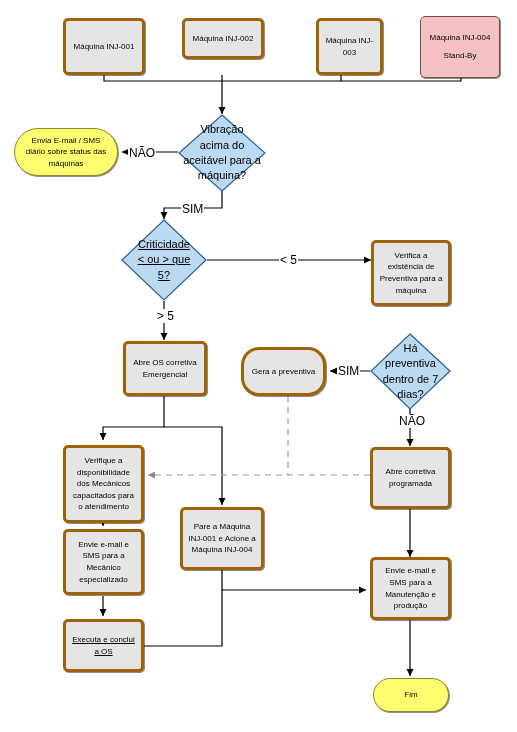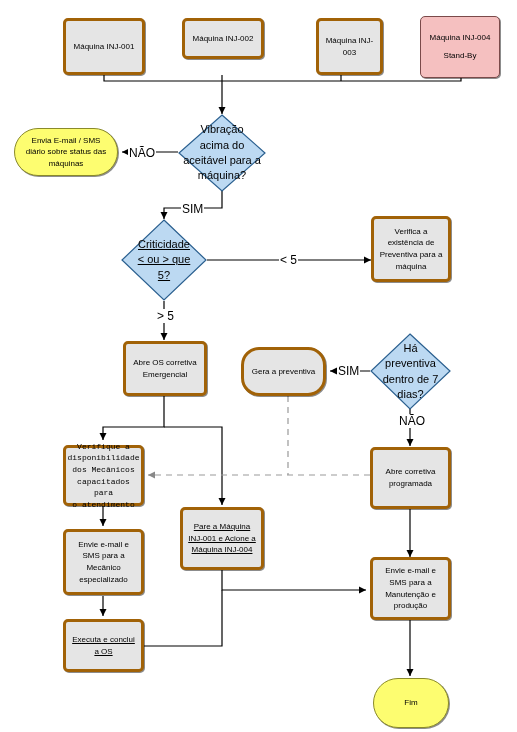--- a/index.html
+++ b/index.html
@@ -182,21 +182,21 @@
 
   <div class="node dec" style="left:121px; top:219px; width:86px; height:82px;text-decoration:underline;">
     <svg class="dec-shape" viewBox="0 0 86 82" preserveAspectRatio="none">
       <polygon points="43,1 85,41 43,81 1,41" fill="#bcd9f2" stroke="#2a5f8f" stroke-width="1.2"></polygon>
     </svg>
     <span class="dec-text">Criticidade
 &lt; ou &gt; que
 5?</span>
   </div>
 
-  <div class="node proc" style="left:371px; top:216px; width:80px; height:66px;">
+  <div class="node proc" style="left:371px; top:240px; width:80px; height:66px;">
     <span>Verifica a
 existência de
 Preventiva para a
 máquina</span>
   </div>
 
   <div class="node dec" style="left:370px; top:333px; width:81px; height:77px;">
     <svg class="dec-shape" viewBox="0 0 81 77" preserveAspectRatio="none">
       <polygon points="40,1 80,38 40,76 1,38" fill="#bcd9f2" stroke="#2a5f8f" stroke-width="1.2"></polygon>
     </svg>
@@ -208,29 +208,29 @@
 
   <div class="node proc" style="left:123px; top:341px; width:84px; height:55px;">
     <span>Abre OS corretiva
 Emergencial</span>
   </div>
 
   <div class="node proc" style="left:241px; top:347px; width:85px; height:49px;border-radius:18px;">
     <span>Gera a preventiva</span>
   </div>
 
-  <div class="node proc" style="left:63px; top:445px; width:81px; height:61px;font-family:Liberation Mono, monospace;">
+  <div class="node proc" style="left:63px; top:445px; width:81px; height:78px;">
     <span>Verifique a
 disponibilidade
 dos Mecânicos
 capacitados para
 o atendimento</span>
   </div>
 
-  <div class="node proc" style="left:180px; top:507px; width:84px; height:63px;text-decoration:underline;">
+  <div class="node proc" style="left:180px; top:507px; width:84px; height:63px;">
     <span>Pare a Máquina
 INJ-001 e Acione a
 Máquina INJ-004</span>
   </div>
 
   <div class="node proc" style="left:370px; top:447px; width:81px; height:62px;">
     <span>Abre corretiva
 programada</span>
   </div>
 
@@ -246,21 +246,21 @@
 SMS para a
 Manutenção e
 produção</span>
   </div>
 
   <div class="node proc" style="left:63px; top:619px; width:81px; height:53px;text-decoration:underline;">
     <span>Executa e conclui
 a OS</span>
   </div>
 
-  <div class="node term" style="left:373px; top:678px; width:76px; height:50px;">
+  <div class="node term" style="left:373px; top:678px; width:76px; height:34px;">
     <span>Fim</span>
   </div>
 
   <div class="edge-label" style="left:128px; top:146px;">NÃO</div>
 
   <div class="edge-label" style="left:181px; top:202px;">SIM</div>
 
   <div class="edge-label" style="left:279px; top:253px;">&lt; 5</div>
 
   <div class="edge-label" style="left:156px; top:309px;">&gt; 5</div>

